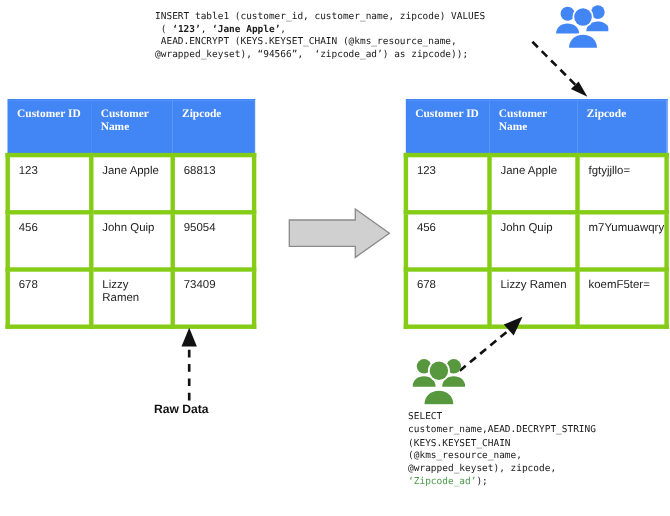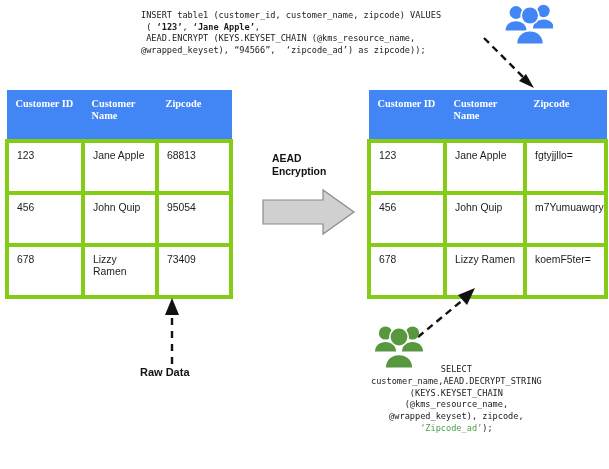--- a/index.html
+++ b/index.html
@@ -16,21 +16,21 @@
   .sql{
     position:absolute;
     font-family:"DejaVu Sans Mono","Liberation Mono",monospace;
     font-size:8.6px;
     line-height:11.6px;
     color:#1a1a1a;
     white-space:pre;
   }
   #insert-sql{left:141px;top:10px;}
   #insert-sql .lit{font-weight:bold;}
-  #select-sql{left:371px;top:364px;line-height:11.8px;text-align:center;}
+  #select-sql{left:371px;top:374px;line-height:11.8px;}
   #select-sql .green{color:#4f9c4f;}
 
   
   .tbl{
     position:absolute;
     border-collapse:collapse;
     table-layout:fixed;
     background:#fff;
   }
   .tbl td,.tbl th{
@@ -142,22 +142,20 @@
         <td>95054</td>
       </tr>
       <tr>
         <td>678</td>
         <td>Lizzy Ramen</td>
         <td>73409</td>
       </tr>
     </tbody>
   </table>
 
-  <div id="aead-label">AEAD
-Encryption</div>
 
   <div id="aead-arrow">
     <svg width="95" height="48" viewBox="0 0 95 48" aria-hidden="true">
       <polygon points="2,12 62,12 62,2 93,24 62,46 62,36 2,36" fill="#d0d0d0" stroke="#8a8a8a" stroke-width="1.2" stroke-linejoin="miter"></polygon>
     </svg>
   </div>
 
   <table class="tbl" id="table-right">
     <colgroup>
         <col class="c1">

